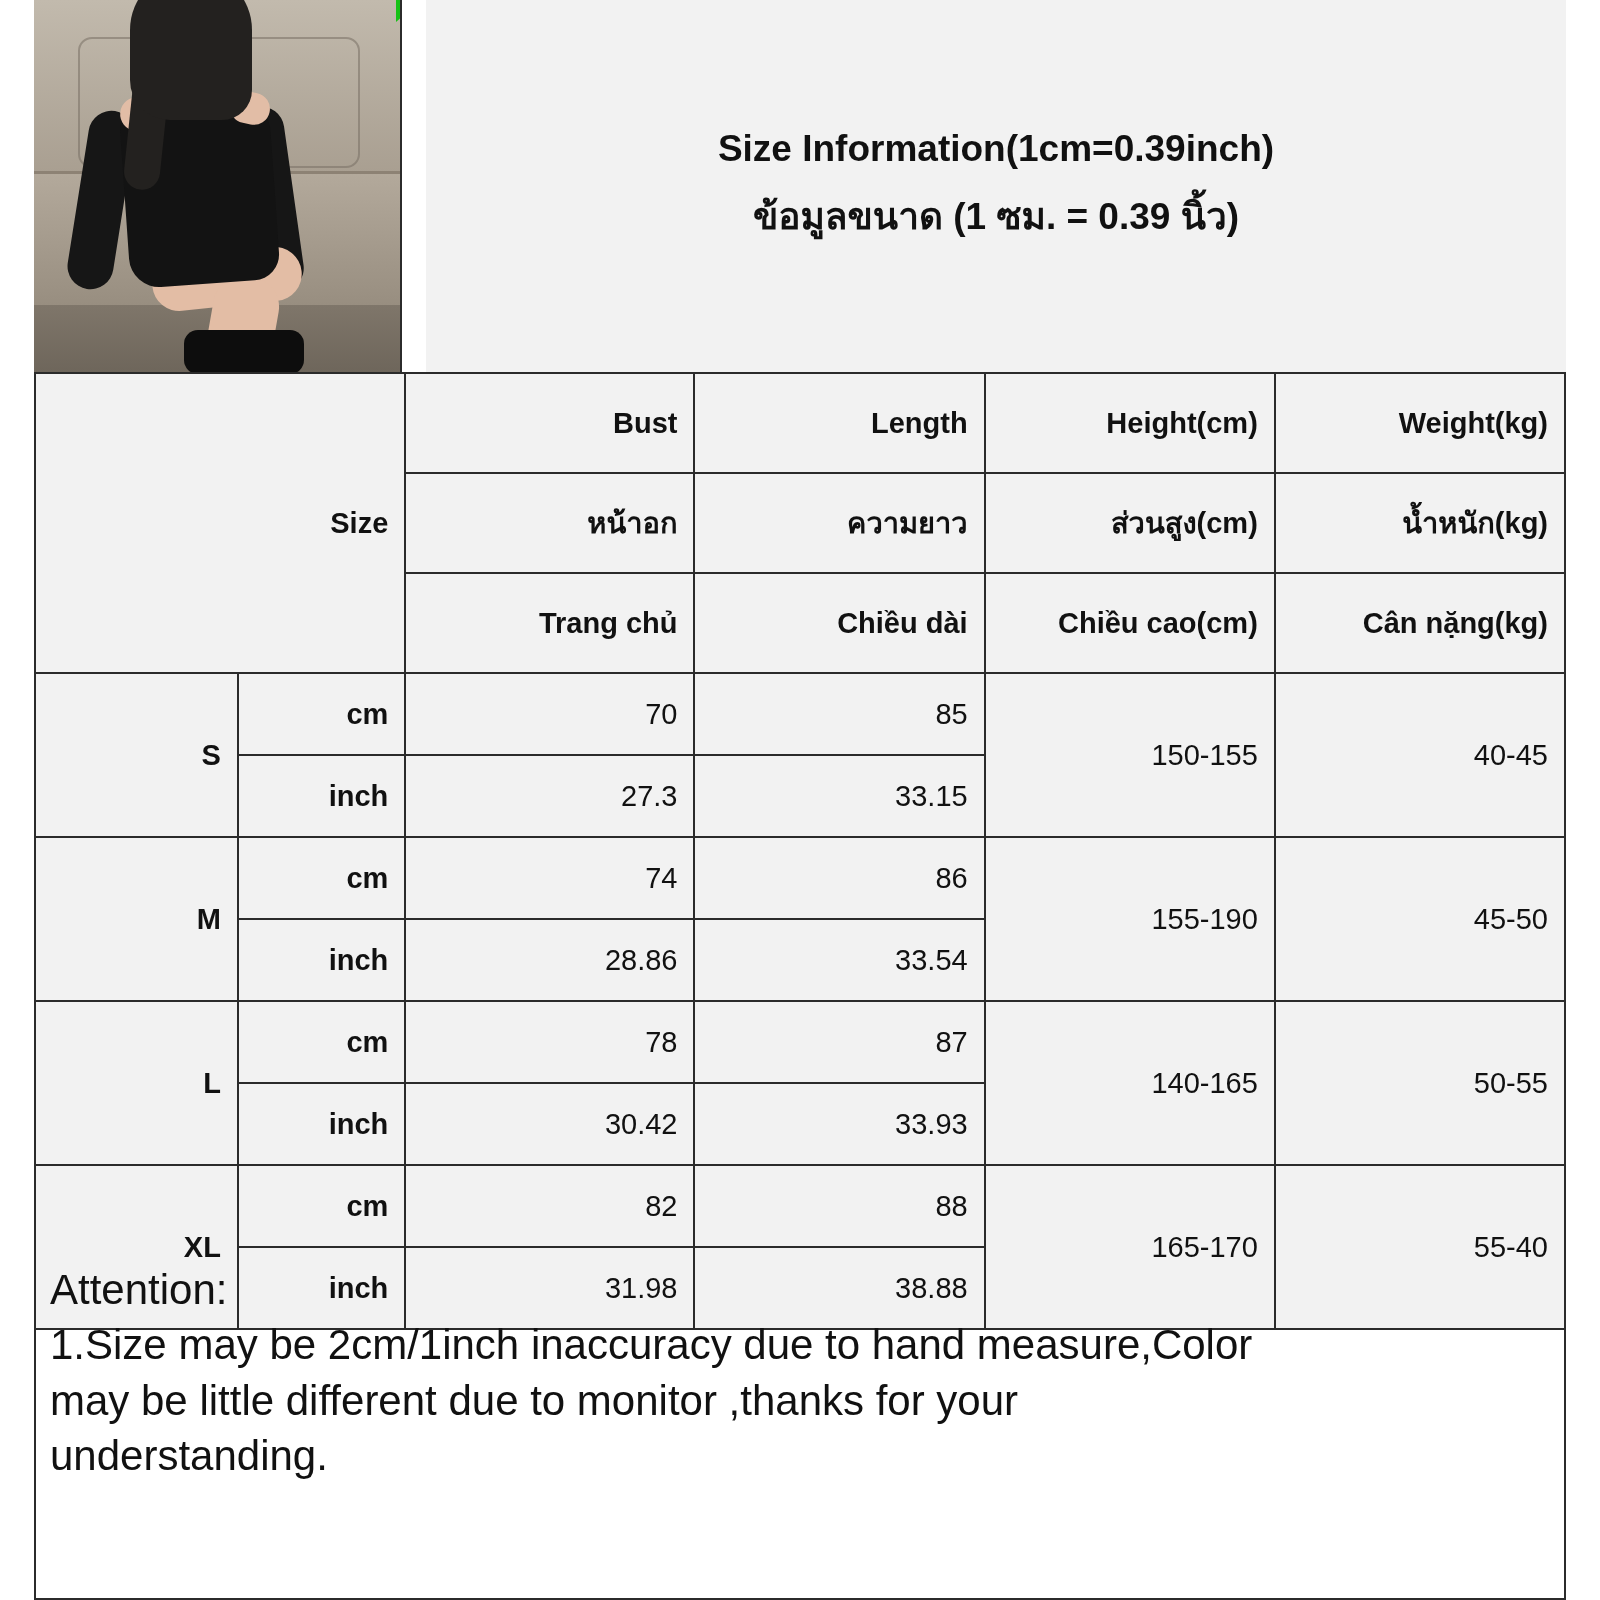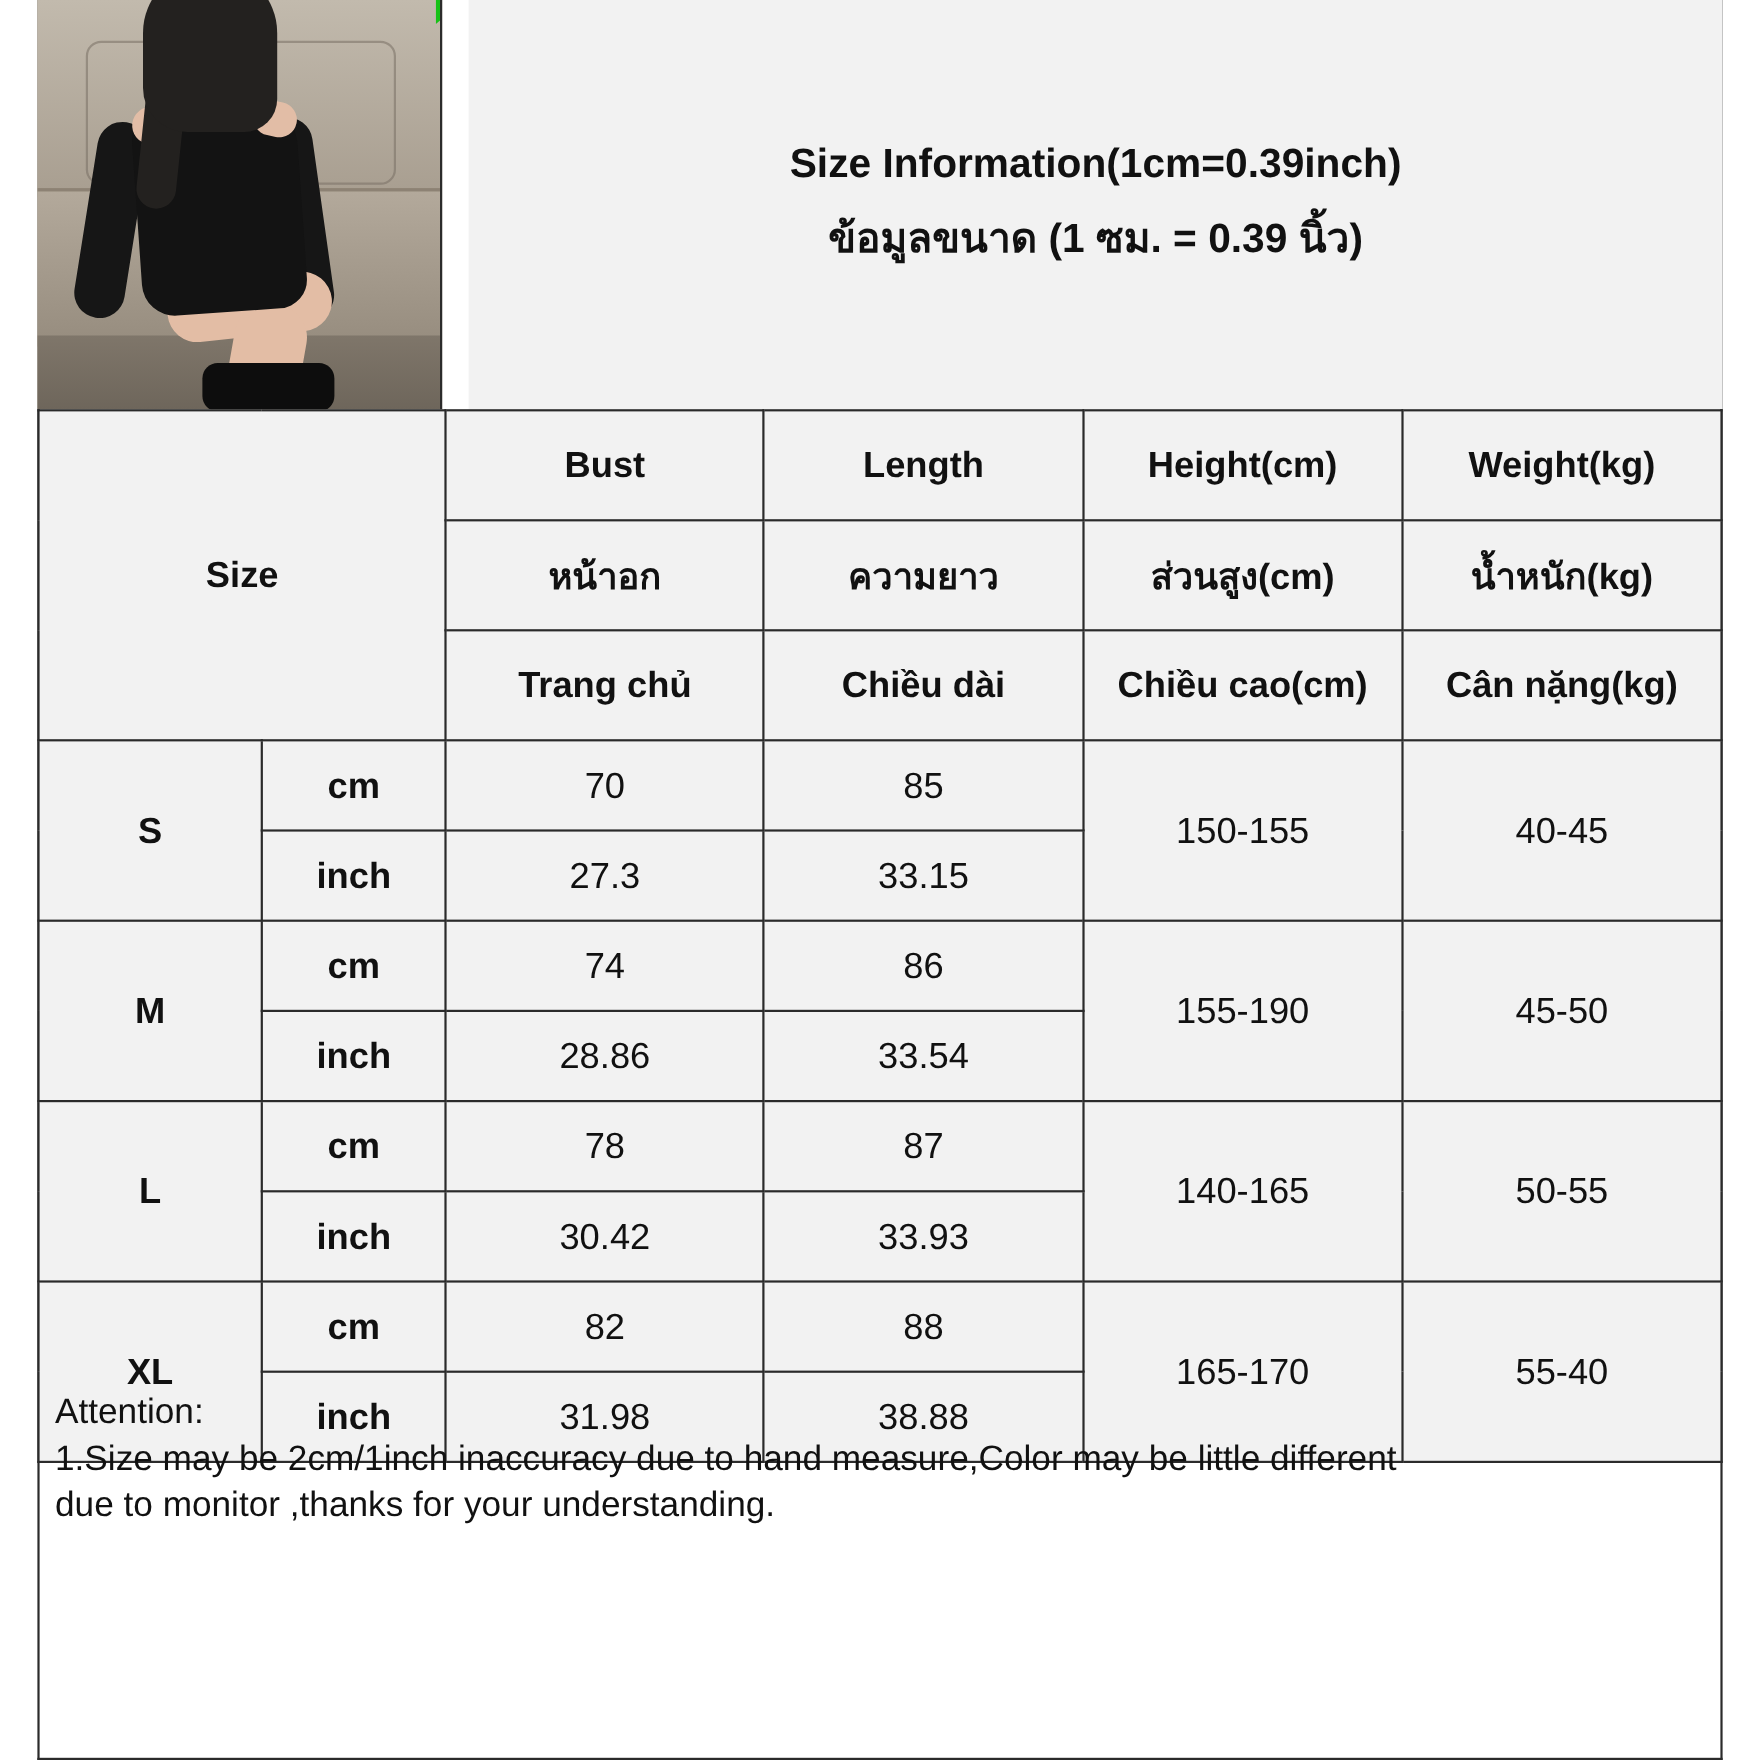--- a/index.html
+++ b/index.html
@@ -203,23 +203,23 @@
   table.size-table {
     position: absolute;
     left: 34px;
     top: 372px;
     width: 1532px;
     border-collapse: collapse;
     table-layout: fixed;
   }
   table.size-table td {
     border: 2px solid #2b2b2b;
-    text-align: center;
+    text-align: right;
     vertical-align: middle;
-    font-size: 33px;
+    font-size: 29px;
     color: #111111;
     background: #f2f2f2;
     padding: 16px;
   }
   td.head {
     background: #d9d9d9;
     font-weight: bold;
     height: 66px;
   }
   td.size-word {
@@ -255,21 +255,21 @@
   .data-row { height: 82px; }
 
   
   .attention {
     position: absolute;
     left: 36px;
     top: 1252px;
     width: 1260px;
     box-sizing: border-box;
     padding: 10px 14px 0 14px;
-    font-size: 32px;
+    font-size: 42px;
     line-height: 1.32;
     color: #111111;
   }
   .attention div { white-space: normal; }
 </style>
 </head>
 <body>
 
 <div class="sheet">
   <div class="outer-border"></div>

